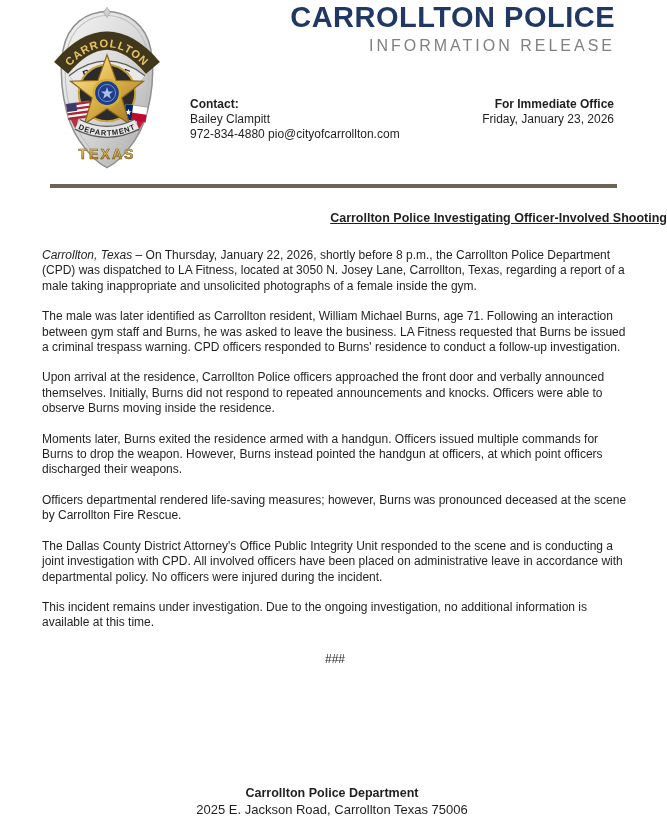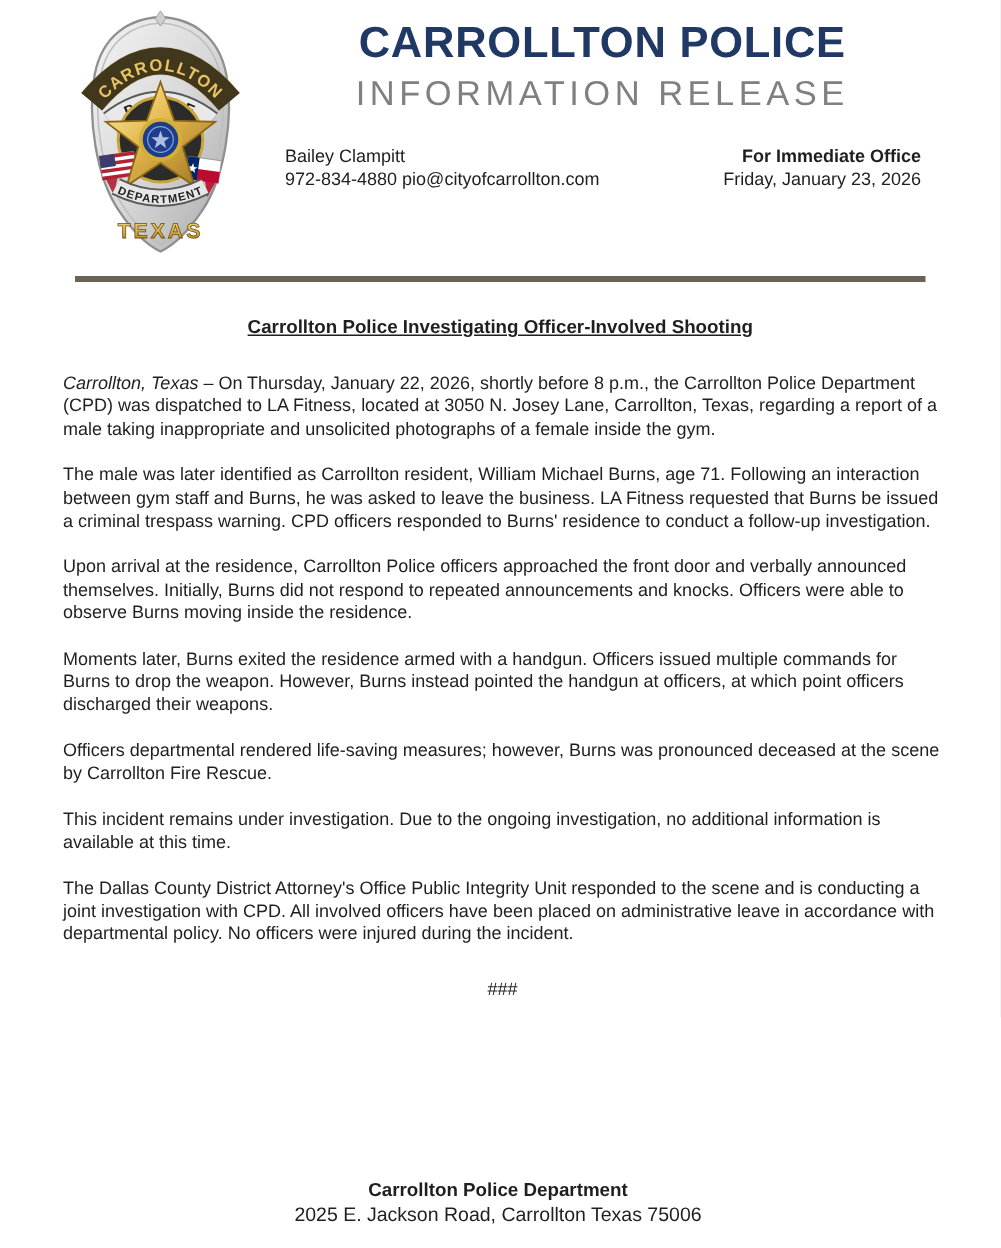--- a/index.html
+++ b/index.html
@@ -9,32 +9,32 @@
     width:667px; height:832px;
     background:#ffffff;
     font-family:"Liberation Sans", sans-serif;
     color:#1f1f1f;
     overflow:hidden;
     margin:0 auto;
   }
   
   .badge-wrap { position:absolute; left:49px; top:7px; width:116px; height:164px; }
   
-  .header-block { position:absolute; left:188px; top:14px; width:427px; text-align:center; }
+  .header-block { position:absolute; left:188px; top:2px; width:427px; text-align:right; }
   .brand-title { font-size:29px; font-weight:bold; color:#1F3864; letter-spacing:0.5px; line-height:1.1; }
-  .brand-subtitle { font-size:23px; color:#808080; letter-spacing:3px; margin-top:3px; }
+  .brand-subtitle { font-size:16px; color:#808080; letter-spacing:3px; margin-top:3px; }
   
   .contact-row { position:absolute; left:190px; top:97px; width:424px; display:flex; justify-content:space-between; font-size:12px; line-height:15px; }
   .contact-left { text-align:left; }
   .release-right { text-align:right; }
   .bold { font-weight:bold; }
   
   .rule { position:absolute; left:50px; top:184px; width:567px; height:4px; background:#6b6355; }
   
-  .headline { position:absolute; left:0; top:211px; width:667px; text-align:center; font-size:12.5px; font-weight:bold; text-decoration:underline; }
+  .headline { position:absolute; left:0; top:211px; width:667px; text-align:right; font-size:12.5px; font-weight:bold; text-decoration:underline; }
   
   .body-text { position:absolute; left:42px; top:248px; width:586px; font-size:12px; line-height:15.4px; }
   .body-text p { margin-bottom:15px; }
   .dateline { font-style:italic;text-align:right; }
   .end-mark { text-align:center; margin-top:21px; font-size:12px; }
   
   .footer { position:absolute; left:0; top:786px; width:664px; text-align:center; line-height:15.5px; }
   .footer-name { font-size:12.5px; font-weight:bold; }
   .footer-address { font-size:13px; }
 </style>
@@ -119,41 +119,42 @@
     </svg>
   </div>
 
   <div class="header-block">
     <div class="brand-title">CARROLLTON POLICE</div>
     <div class="brand-subtitle">INFORMATION RELEASE</div>
   </div>
 
   <div class="contact-row">
     <div class="contact-left">
+      <div class="bold">Contact:</div>
       <div>Bailey Clampitt</div>
       <div>972-834-4880 pio@cityofcarrollton.com</div>
     </div>
     <div class="release-right">
       <div class="bold">For Immediate Office</div>
       <div>Friday, January 23, 2026</div>
     </div>
   </div>
 
   <div class="rule"></div>
 
   <div class="headline">Carrollton Police Investigating Officer-Involved Shooting</div>
 
   <div class="body-text">
     <p><span class="dateline">Carrollton, Texas</span><span> – On Thursday, January 22, 2026, shortly before 8 p.m., the Carrollton Police Department (CPD) was dispatched to LA Fitness, located at 3050 N. Josey Lane, Carrollton, Texas, regarding a report of a male taking inappropriate and unsolicited photographs of a female inside the gym.</span></p>
     <p>The male was later identified as Carrollton resident, William Michael Burns, age 71. Following an interaction between gym staff and Burns, he was asked to leave the business. LA Fitness requested that Burns be issued a criminal trespass warning. CPD officers responded to Burns' residence to conduct a follow-up investigation.</p>
     <p>Upon arrival at the residence, Carrollton Police officers approached the front door and verbally announced themselves. Initially, Burns did not respond to repeated announcements and knocks. Officers were able to observe Burns moving inside the residence.</p>
     <p>Moments later, Burns exited the residence armed with a handgun. Officers issued multiple commands for Burns to drop the weapon. However, Burns instead pointed the handgun at officers, at which point officers discharged their weapons.</p>
     <p>Officers departmental rendered life-saving measures; however, Burns was pronounced deceased at the scene by Carrollton Fire Rescue.</p>
+    <p>The Dallas County District Attorney's Office Public Integrity Unit responded to the scene and is conducting a joint investigation with CPD. All involved officers have been placed on administrative leave in accordance with departmental policy. No officers were injured during the incident.</p>
     <p>This incident remains under investigation. Due to the ongoing investigation, no additional information is available at this time.</p>
-    <p>The Dallas County District Attorney's Office Public Integrity Unit responded to the scene and is conducting a joint investigation with CPD. All involved officers have been placed on administrative leave in accordance with departmental policy. No officers were injured during the incident.</p>
     <p class="end-mark">###</p>
   </div>
 
   <div class="footer">
     <div class="footer-name">Carrollton Police Department</div>
     <div class="footer-address">2025 E. Jackson Road, Carrollton Texas 75006</div>
   </div>
 
 </div>
 

